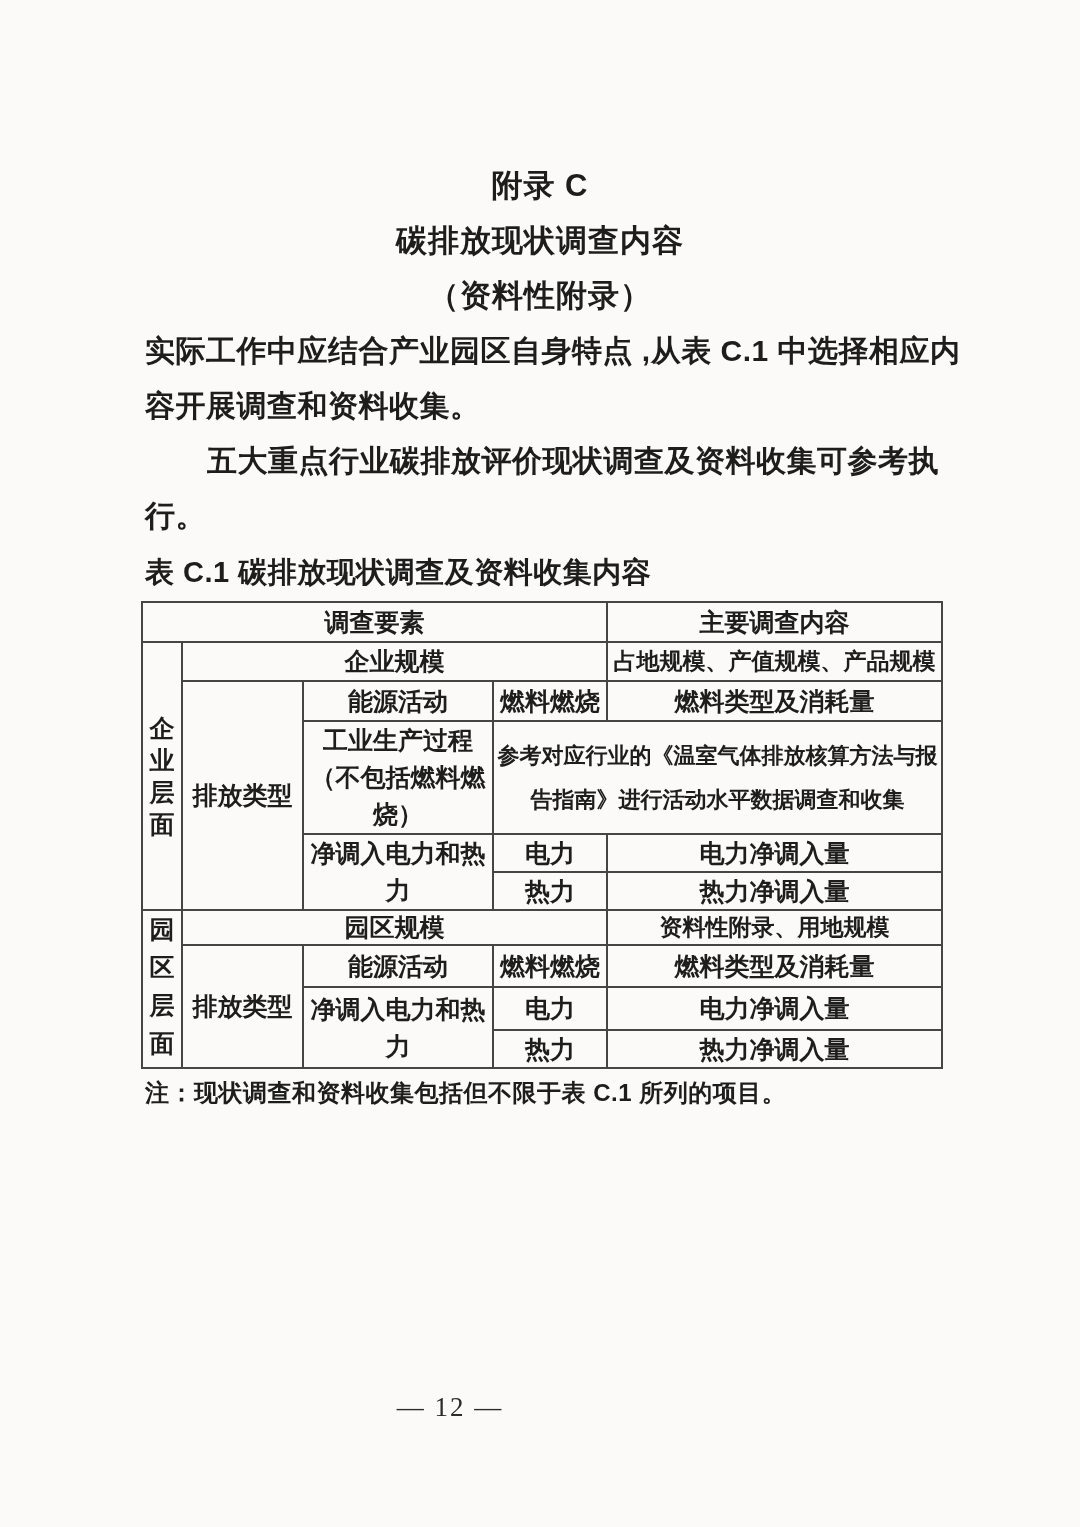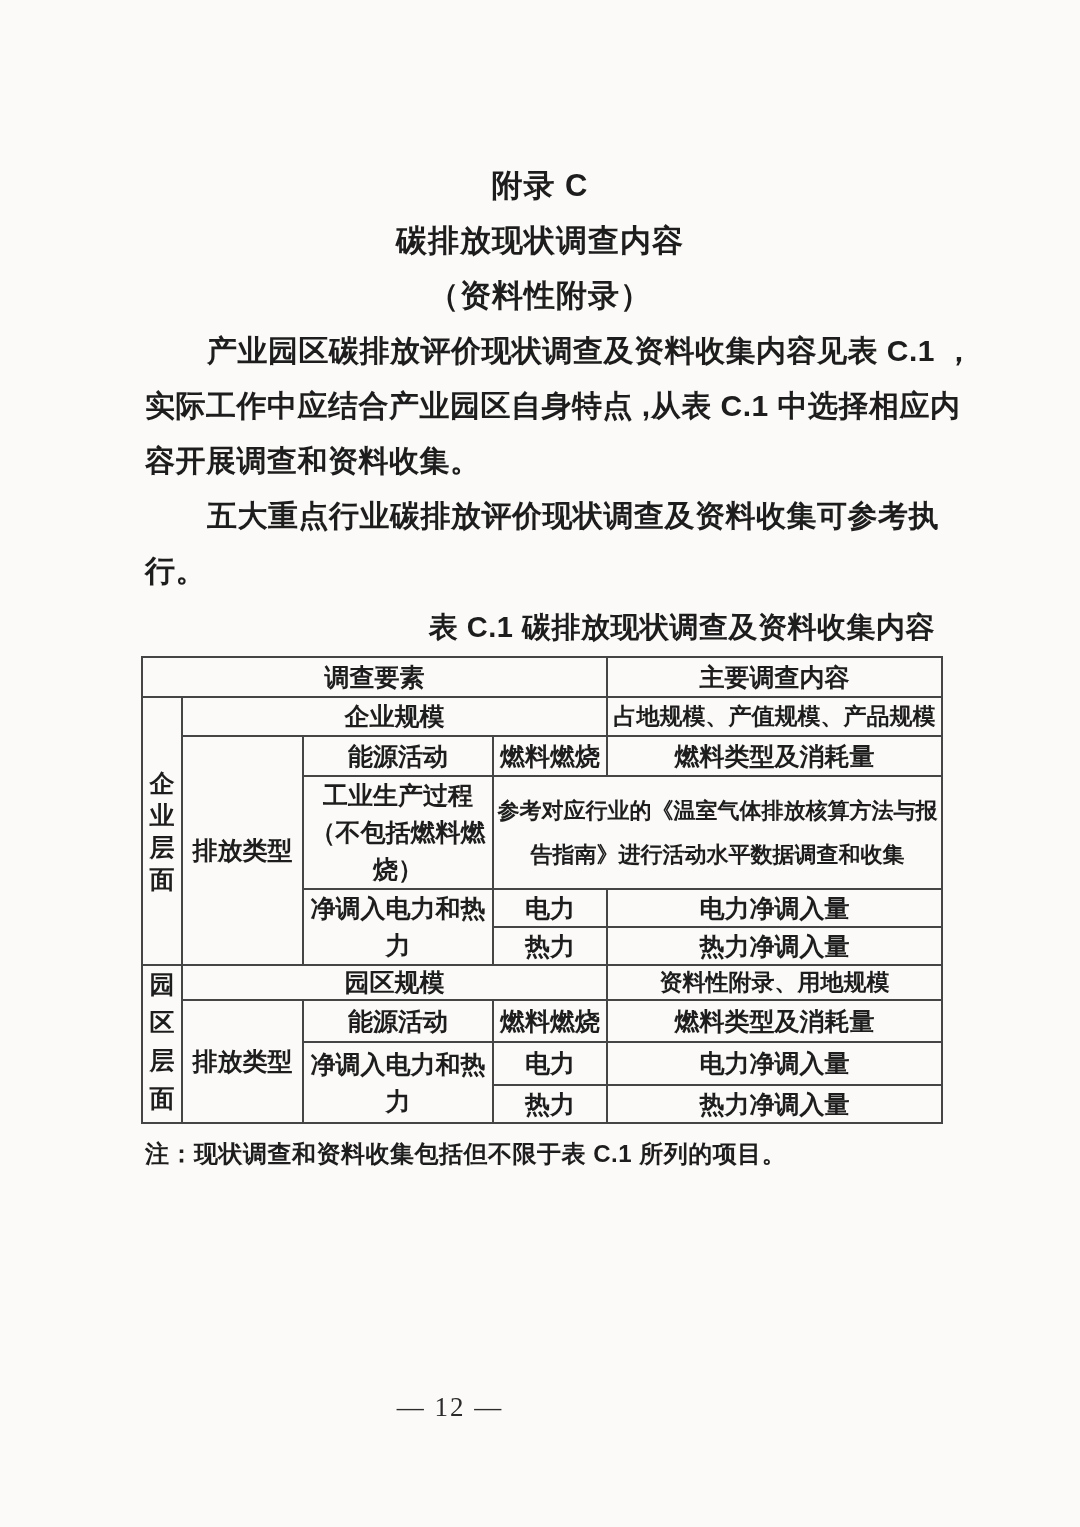--- a/index.html
+++ b/index.html
@@ -19,62 +19,61 @@
   .title-line {
     text-align:center; font-size:31px; font-weight:700;
     line-height:55px; letter-spacing:1px;
   }
   .body-line {
     font-size:30px; font-weight:700; line-height:55px;
     letter-spacing:0.5px; white-space:nowrap;
   }
   .indent { text-indent:62px; }
   .table-caption {
-    margin-top:10px; text-align:right;
+    margin-top:10px; text-align:left;
     font-size:29px; font-weight:700; letter-spacing:0.5px;
   }
   table {
     border-collapse:collapse; table-layout:fixed;
     width:800px; margin-left:-4px; margin-top:8px;
   }
   td {
     border:2px solid #454545;
     text-align:center; vertical-align:middle;
     font-size:25px; font-weight:700;
     padding:0; overflow:hidden;
   }
   td.v-ent { line-height:32px; word-break:break-all; padding:2px 0; }
   td.v-park { line-height:38px; word-break:break-all; padding:2px 0; }
   td.wrap { word-break:break-all; line-height:37px; }
   td.small { font-size:23px; }
   td.ref-cell { font-size:22px; line-height:44px; word-break:break-all; padding:0 2px; }
   tr.h40 { height:40px; } tr.h39 { height:39px; } tr.h112 { height:112px; }
   tr.h38 { height:38px; } tr.h41 { height:35px;font-family:Liberation Mono, monospace; } tr.h37 { height:37px; }
   .note-line {
-    margin-top:14px; font-size:24px; font-weight:700; letter-spacing:0.5px;
+    margin-top:8px; font-size:24px; font-weight:700; letter-spacing:0.5px;
   }
   .page-footer {
     position:absolute; top:1392px; left:0; width:900px;
     text-align:center;
     font-family:"Liberation Serif","DejaVu Serif",serif;
     font-size:27px; color:#2b2b2b; letter-spacing:2px;
   }
 </style>
 </head>
 <body>
 
 <div class="page">
   <div class="content">
 
     <div class="title-line">附录 C</div>
     <div class="title-line">碳排放现状调查内容</div>
     <div class="title-line">（资料性附录）</div>
 
     <div>
-      <div class="body-line indent">产业园区碳排放评价现状调查及资料收集内容见表 C.1 ，</div>
       <div class="body-line">实际工作中应结合产业园区自身特点 ,从表 C.1 中选择相应内</div>
       <div class="body-line">容开展调查和资料收集。</div>
     </div>
 
     <div>
       <div class="body-line indent">五大重点行业碳排放评价现状调查及资料收集可参考执</div>
       <div class="body-line">行。</div>
     </div>
 
     <div class="table-caption">表 C.1 碳排放现状调查及资料收集内容</div>

